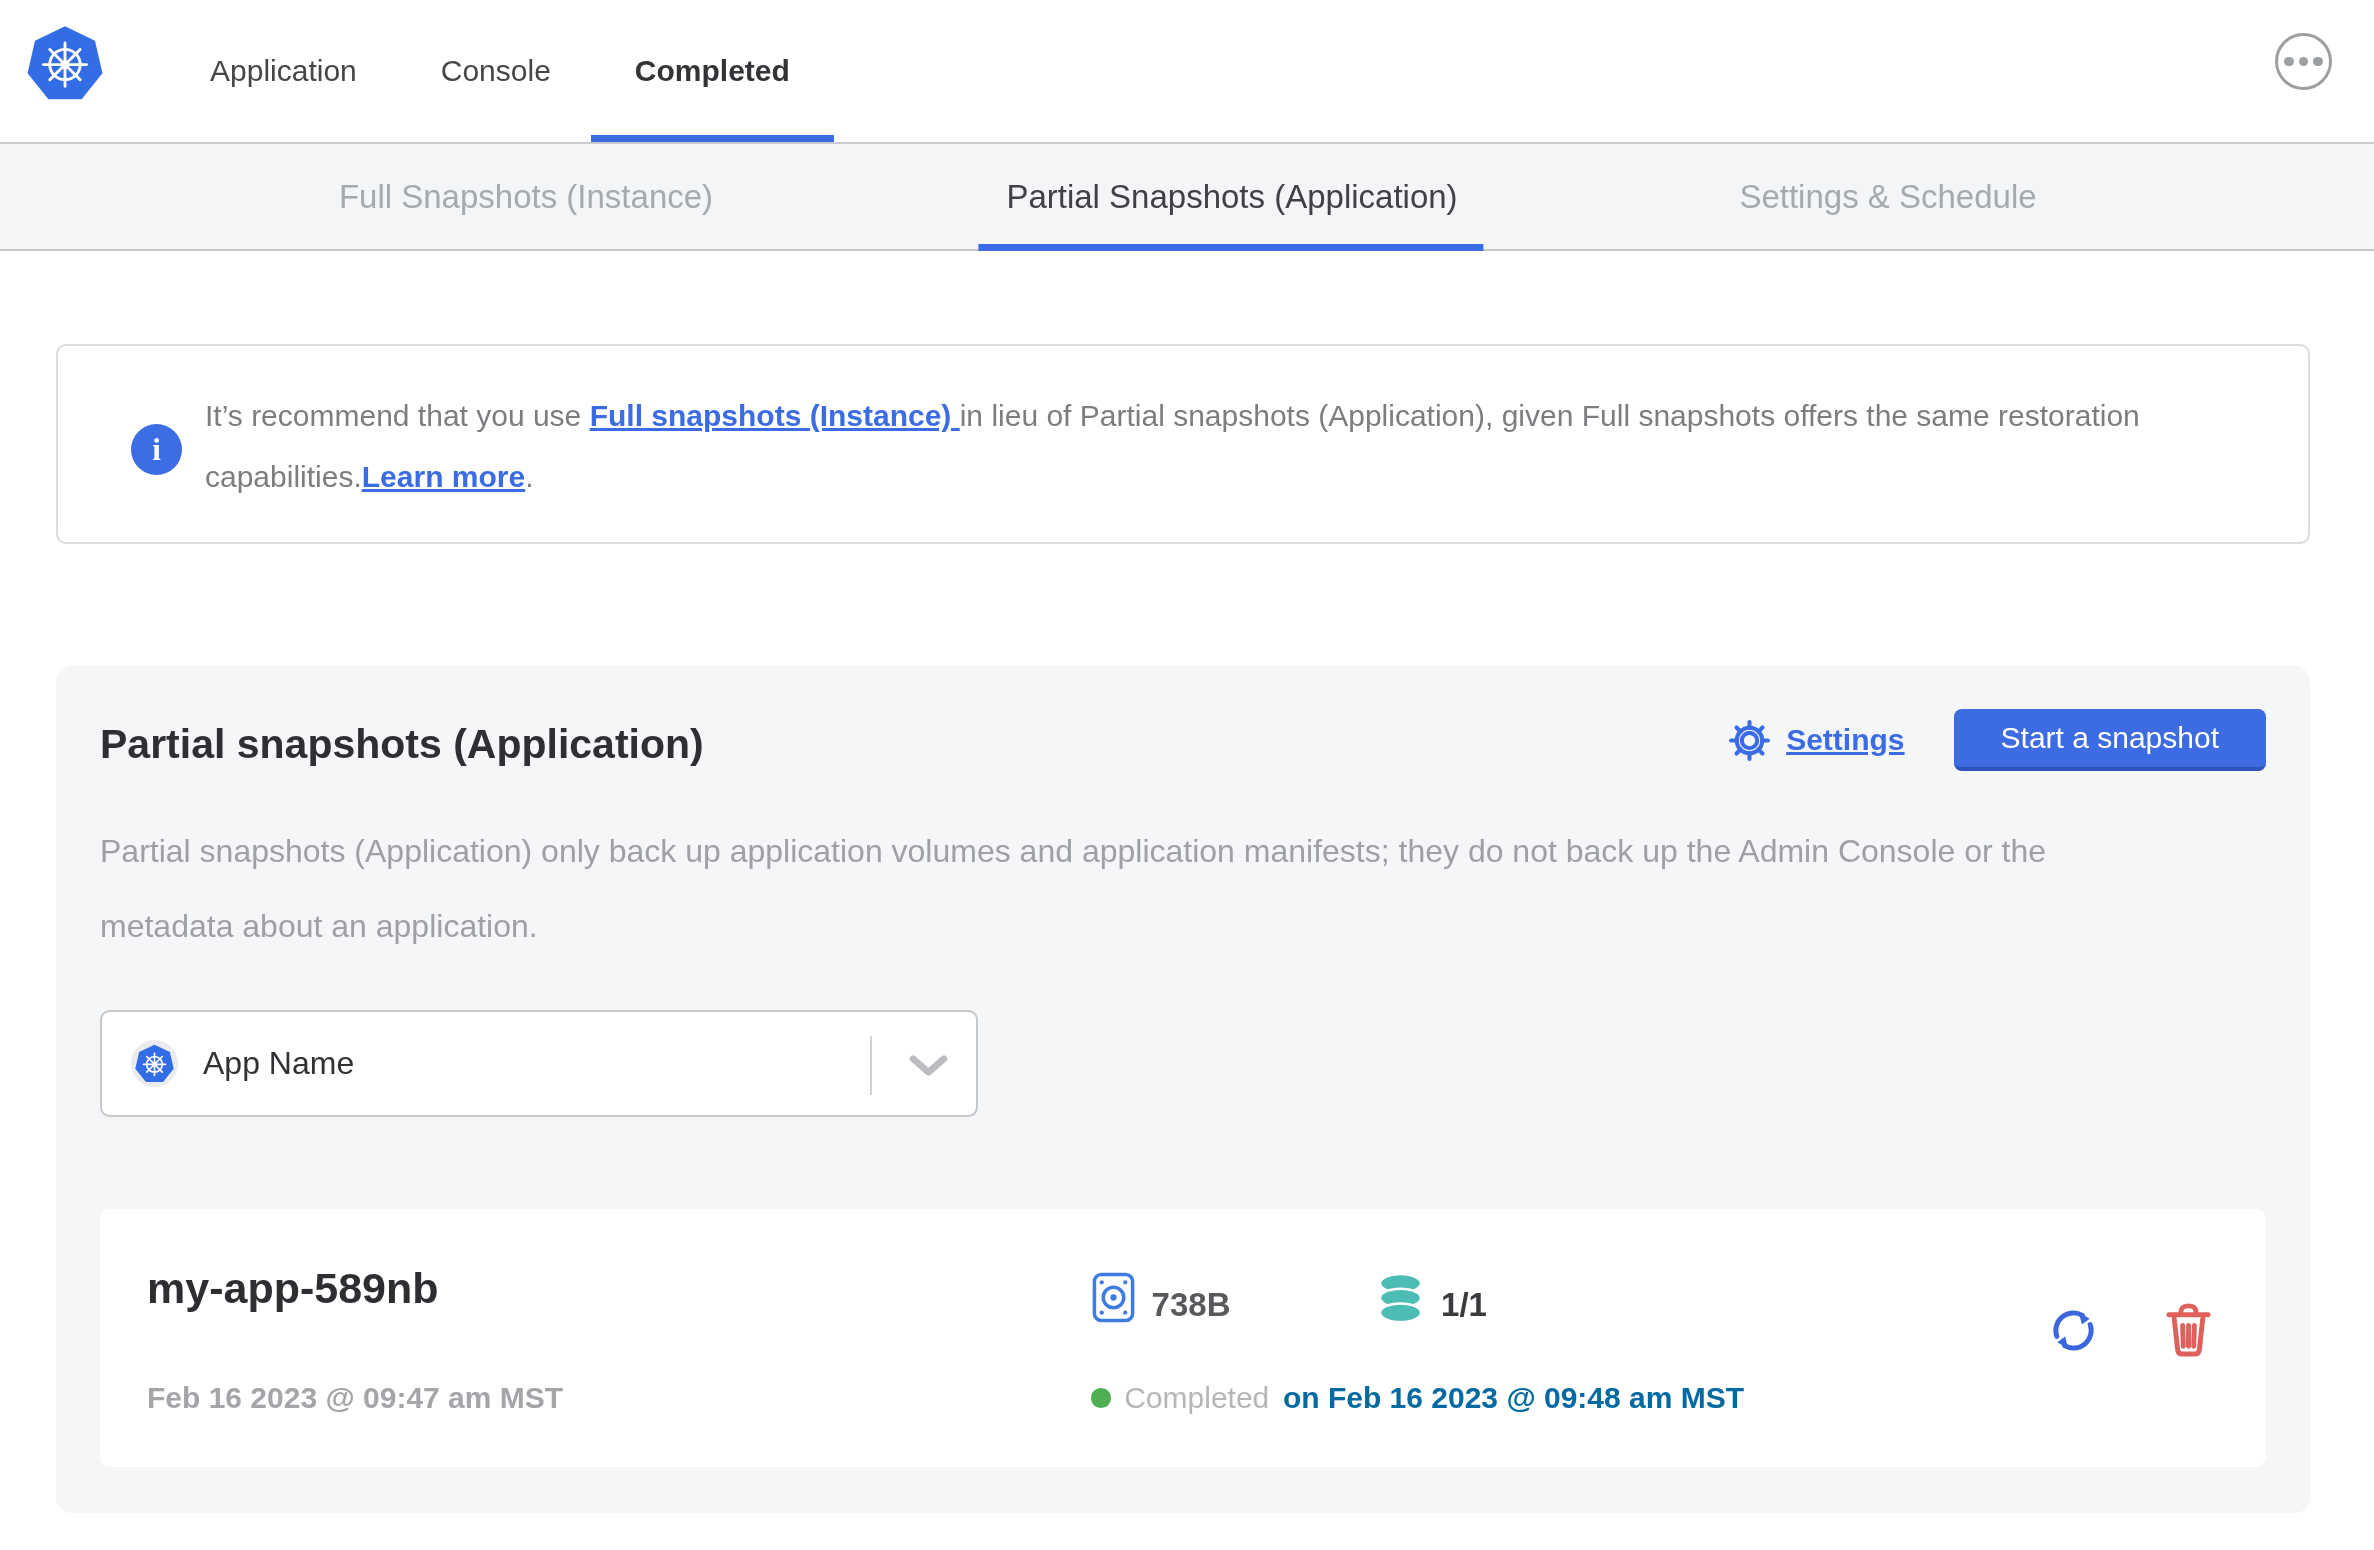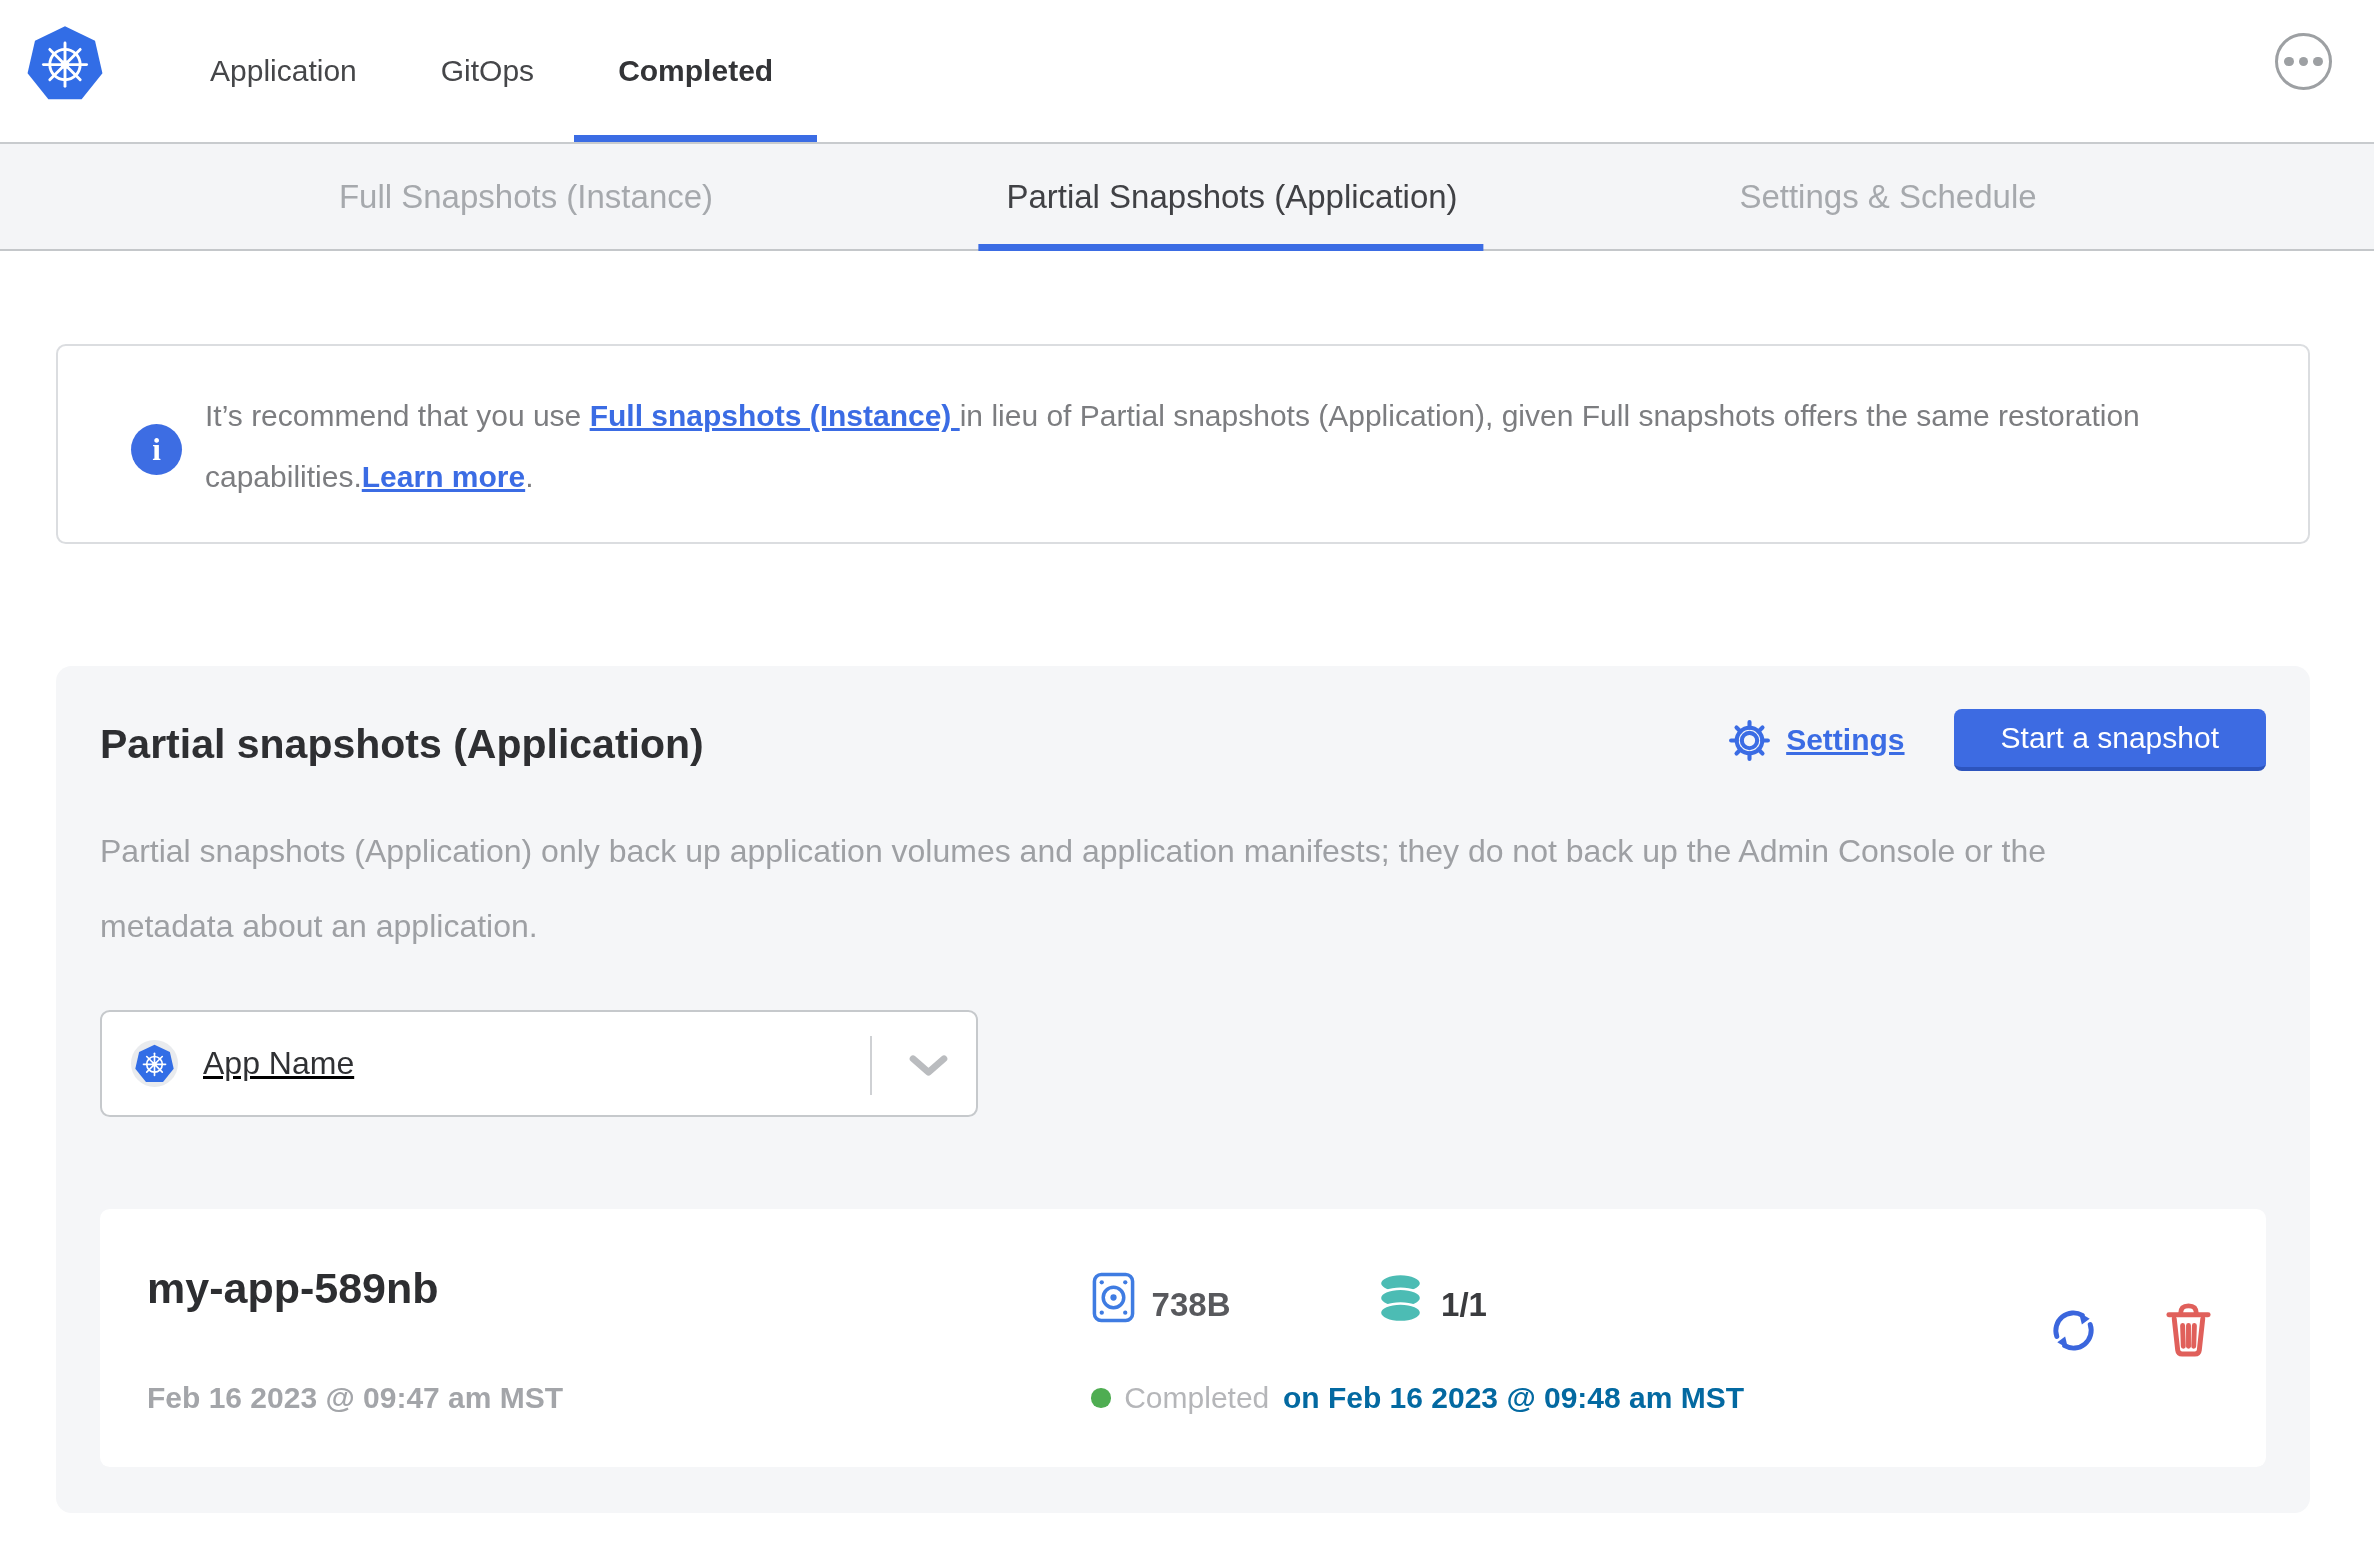--- a/index.html
+++ b/index.html
@@ -34,21 +34,21 @@
   
   .panel { position:absolute; left:56px; top:666px; width:2254px; height:847px; background:#f5f6f8; border-radius:15.6px; }
   .panel-title { position:absolute; left:44px; top:55px; font-size:41px; font-weight:700; color:#2e2f32; }
   .panel-actions { position:absolute; top:38px; right:44px; height:72px; display:flex; align-items:center; }
   .settings-link { display:flex; align-items:center; gap:14px; font-size:30px; cursor:pointer; }
   .start-btn { margin-left:49px; height:62px; padding:0 47px; background:#3d6be2; border:none; border-bottom:4.9px solid #2d54bd; border-radius:7.8px; color:#fff; font-size:30px; font-weight:400; font-family:"Liberation Sans", sans-serif; cursor:pointer; display:flex; align-items:center; }
   .panel-desc { position:absolute; left:44px; top:148px; width:1970px; font-size:32px; line-height:75px; color:#9ea0a4; }
 
   
   .selector { position:absolute; left:44px; top:344px; width:878px; height:107px; background:#fff; border:2px solid #c6c9cc; border-radius:9.8px; cursor:pointer; }
-  .selector-inner { position:absolute; left:29px; top:0; height:100%; display:flex; align-items:center; gap:25px;text-decoration:underline; }
+  .selector-inner { position:absolute; left:29px; top:0; height:100%; display:flex; align-items:center; gap:25px; }
   .mini-logo-wrap { width:47px; height:47px; border-radius:50%; background:#e9ebee; display:flex; align-items:center; justify-content:center; }
   .selector-value { font-size:32px; font-weight:500; color:#303134; }
   .selector-sep { position:absolute; left:768px; top:24.4px; width:2px; height:59px; background:#cfd1d4; }
   .selector-chevron { position:absolute; left:806px; top:41px; }
 
   
   .row-card { position:absolute; left:44px; top:543px; width:2166px; height:258px; background:#fff; border-radius:9.8px; }
   .snap-name { position:absolute; left:47px; top:55px; font-size:43px; font-weight:700; color:#2d2e31; }
   .snap-started { position:absolute; left:47px; top:172px; font-size:30px; font-weight:600; color:#a3a5a9; }
   .snap-metrics { position:absolute; left:991px; top:60px; height:55px; display:flex; align-items:flex-end; }
@@ -74,21 +74,21 @@
         <circle cx="50" cy="52" r="19"></circle>
         <line x1="50" y1="25" x2="50" y2="79"></line>
         <line x1="23" y1="52" x2="77" y2="52"></line>
         <line x1="31" y1="33" x2="69" y2="71"></line>
         <line x1="69" y1="33" x2="31" y2="71"></line>
       </g>
       <circle cx="50" cy="52" r="5.5" fill="#fff"></circle>
     </svg>
     <div class="nav-items">
       <div class="nav-item">Application</div>
-      <div class="nav-item">GitOps</div>
+      <div class="nav-item">Console</div>
       <div class="nav-item active">Completed</div>
     </div>
     <div class="menu-btn">
       <i></i>
         <i></i>
         <i></i>
     </div>
   </div>
 
   <div class="subnav">

